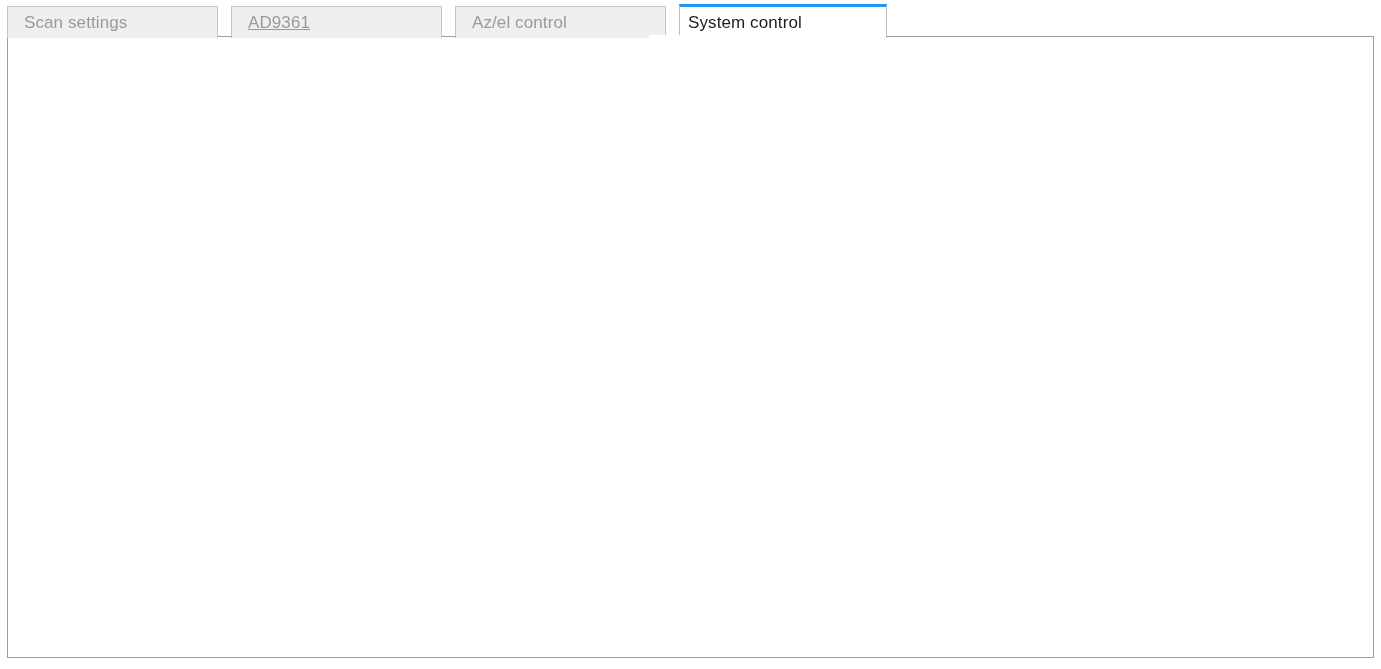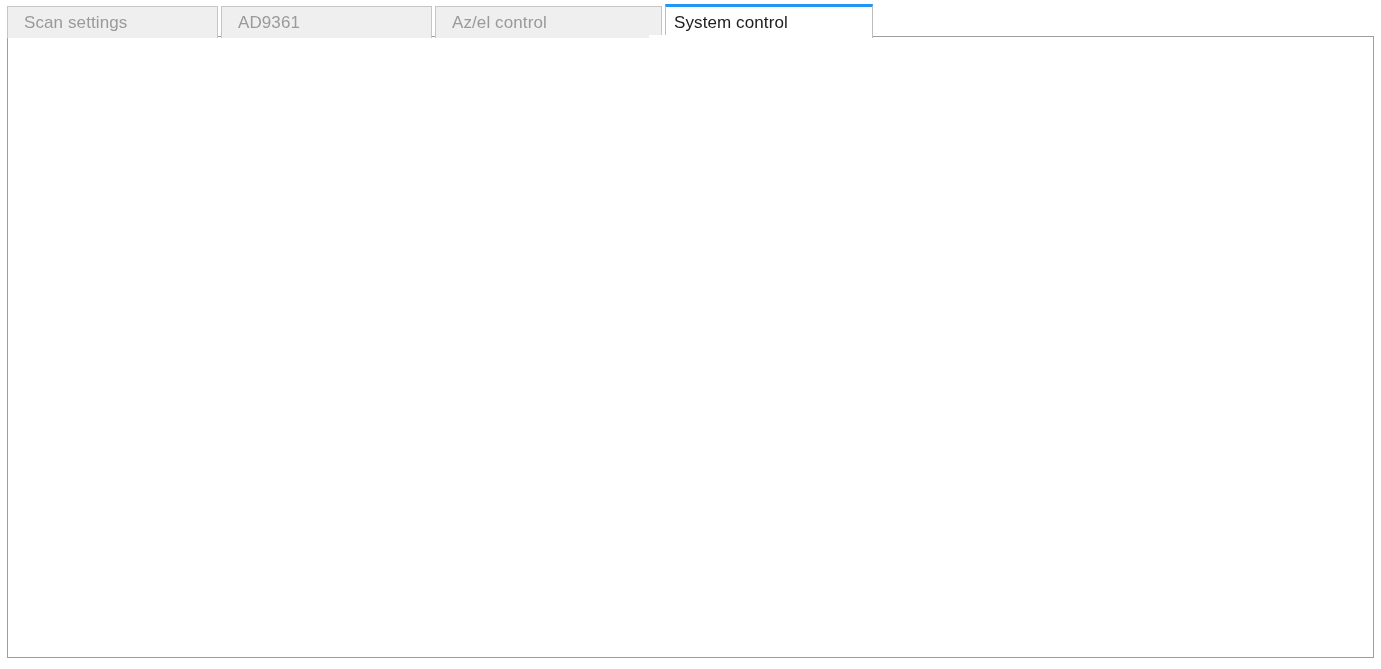--- a/index.html
+++ b/index.html
@@ -29,32 +29,32 @@
     display: flex;
     align-items: flex-end;
     z-index: 3;
   }
   .tab {
     height: 32px;
     box-sizing: border-box;
     background: #efefef;
     border: 1px solid #c6c6c6;
     border-bottom: none;
-    margin-right: 3px;
+    margin-right: 13px;
     display: flex;
     align-items: center;
     padding: 0 14px 0 16px;
     font-size: 17px;
     color: #9a9a9a;
     letter-spacing: 0.1px;
     white-space: nowrap;
   }
   .tab.t1 { width: 211px; }
-  .tab.t2 { width: 211px; }
-  .tab.t3 { width: 227px; }
+  .tab.t2 { width: 211px; text-decoration: underline; }
+  .tab.t3 { width: 211px; }
 
   .tab.active {
     background: #ffffff;
     color: #1d1d1d;
     height: 34px;
     border: 1px solid #bdbdbd;
     border-top: 3px solid #2196f3;
     border-bottom: none;
     width: 208px;
     padding-left: 8px;

